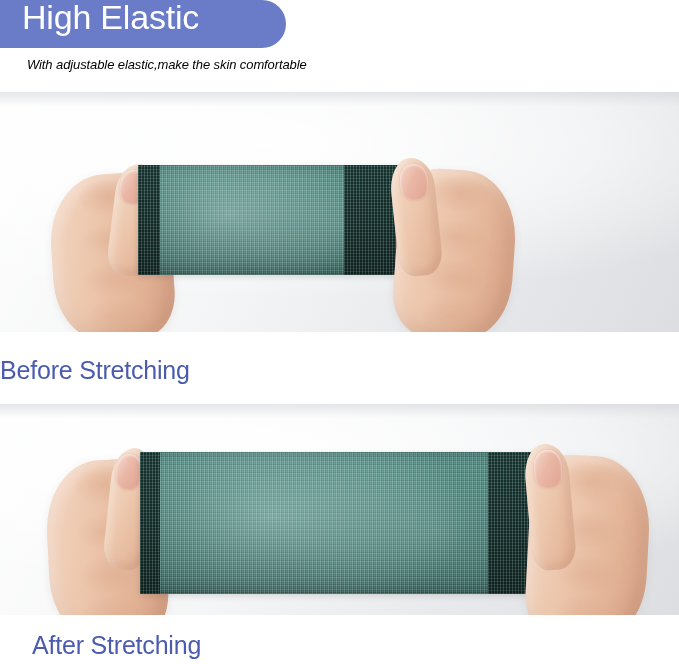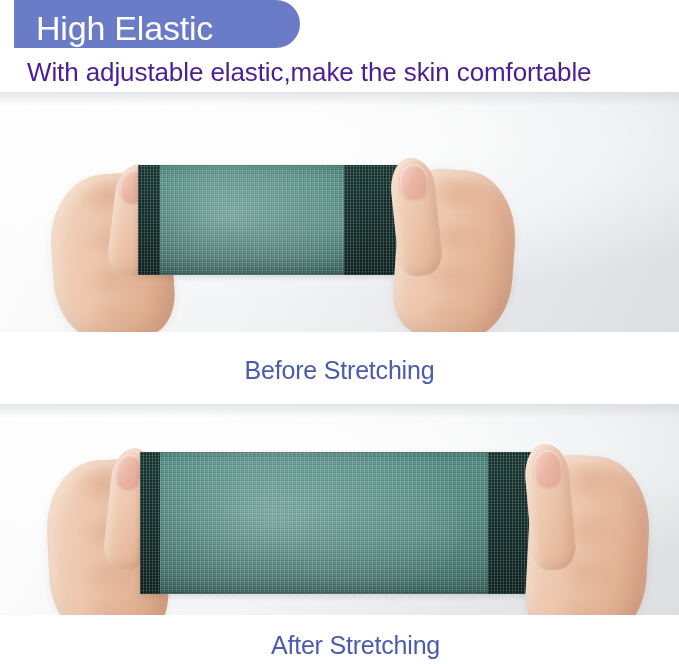--- a/index.html
+++ b/index.html
@@ -10,38 +10,39 @@
     overflow:hidden;
   }
   .page { position:relative; width:679px; height:664px; background:#fff; }
 
   
   .badge {
     position:absolute; left:0; top:0;
     width:286px; height:48px;
     background:#6a7bc8;
     border-radius:0 26px 26px 0;
-    display:flex; align-items:flex-end;margin-left:14px;
+    display:flex; align-items:flex-start;
   }
   .badge-label {
     color:#ffffff;
     font-size:34px;
     line-height:1;
     letter-spacing:-0.2px;
     padding-left:22px;
     padding-bottom:3px;
     white-space:nowrap;
   }
   .subtitle {
     position:absolute; left:27px; top:57px;
-    color:#4c1d95;
-    font-size:26px;
+    color:#000000;
+    font-size:13px;
     line-height:1.2;
     white-space:nowrap;
     letter-spacing:-0.1px;
+    font-style:italic;
   }
 
   
   .photo {
     position:absolute; left:0; width:679px;
     overflow:hidden;
     background:
       linear-gradient(180deg, #f7f8f9 0%, #eeeff1 45%, #e6e8ea 100%);
   }
   .photo-1 { top:92px;  height:240px; }
@@ -119,21 +120,20 @@
         rgba(255,255,255,0.10) 0 1px, rgba(0,0,0,0.30) 1px 3px),
       repeating-linear-gradient(0deg,
         rgba(255,255,255,0.08) 0 1px, rgba(0,0,0,0.26) 1px 3px),
       linear-gradient(180deg, #2a554f 0%, #21443f 60%, #1a3833 100%);
     opacity:0.95;
   }
 
   
   .caption {
     position:absolute; left:0; width:679px;
-    text-align:center;
     color:#4a5bb0;
     font-size:25px;
     letter-spacing:-0.2px;
     white-space:nowrap;
   }
   .caption-1 { top:356px; }
   .caption-2 { top:631px;padding-left:32px; }
 </style>
 </head>
 <body>

